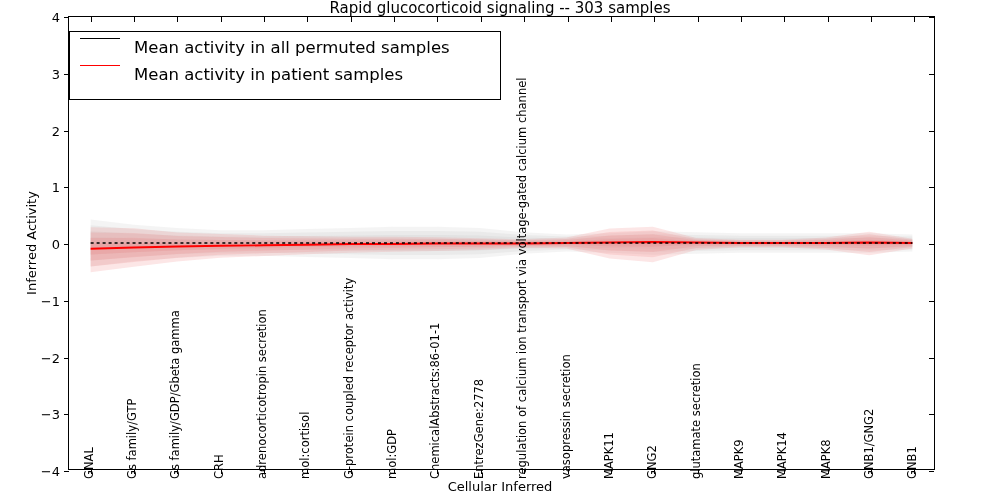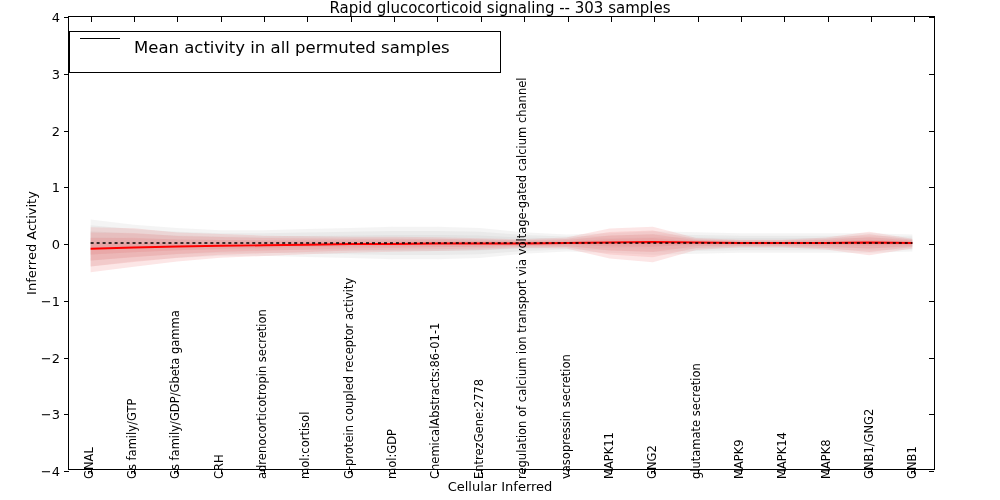--- a/index.html
+++ b/index.html
@@ -187,18 +187,22 @@
         <div class="xtxt" style="left: 850.325px; top: 448px;">GNB1</div>
       </div>
 
     <div class="ylabel">Inferred Activity</div>
 
     <div class="legend">
       <div class="legrow">
         <span class="legline"></span>
         <span class="legtxt">Mean activity in all permuted samples</span>
       </div>
+      <div class="legrow">
+        <span class="legline red"></span>
+        <span class="legtxt">Mean activity in patient samples</span>
+      </div>
     </div>
 
   </div>
 
   <div class="xlabel">Cellular Inferred</div>
 </div>
 
 </body></html>

